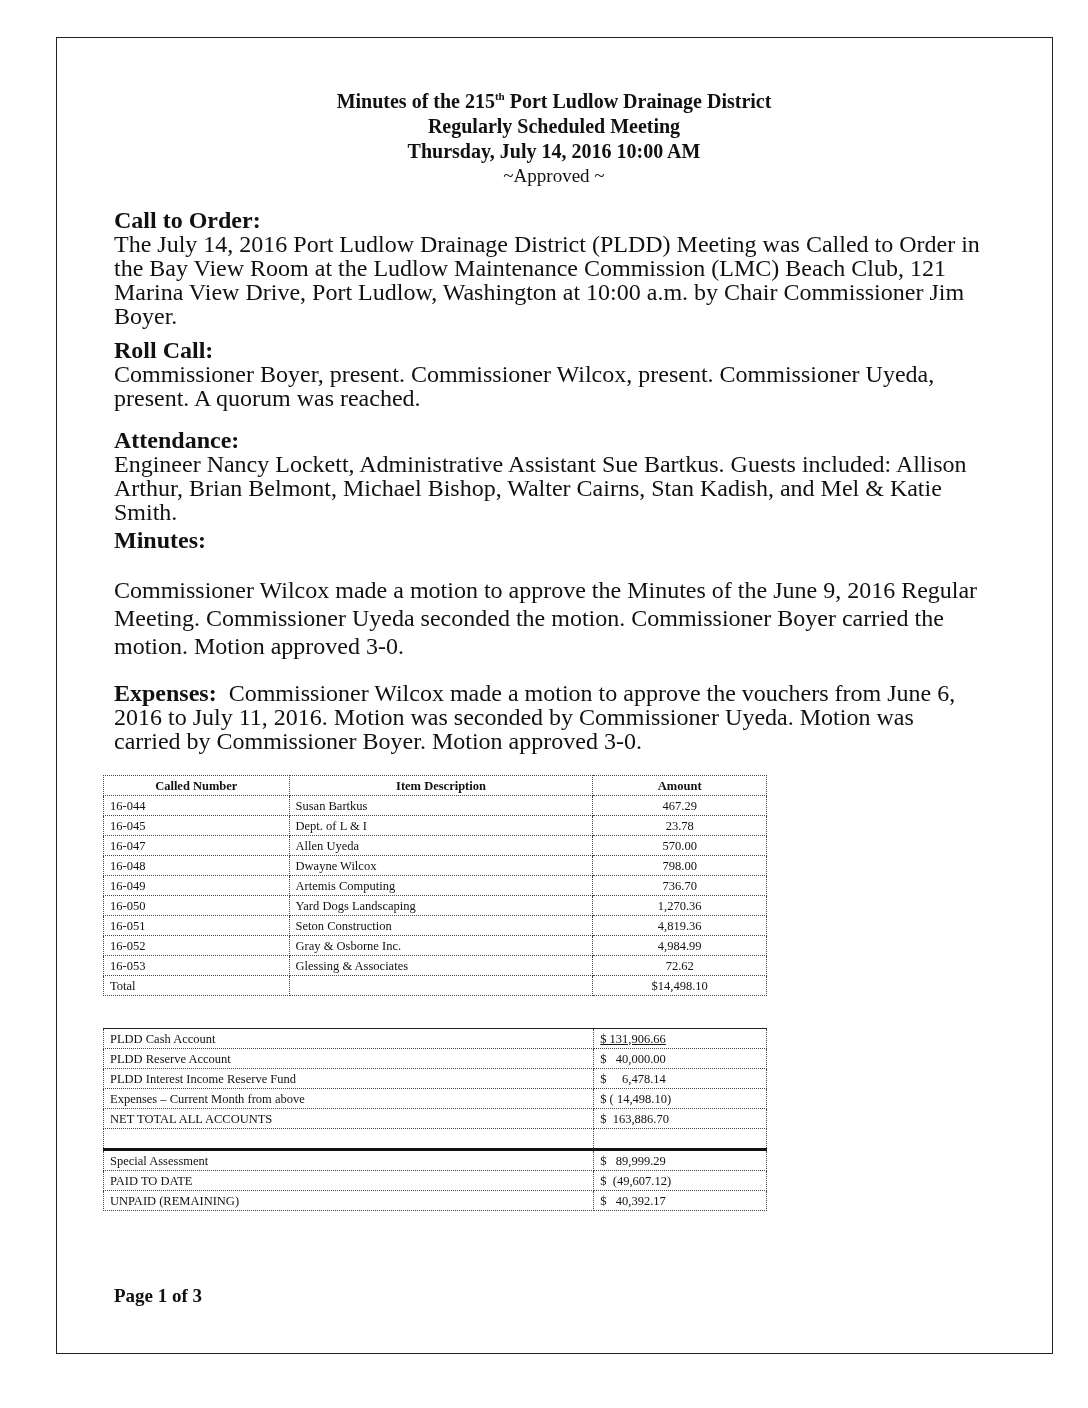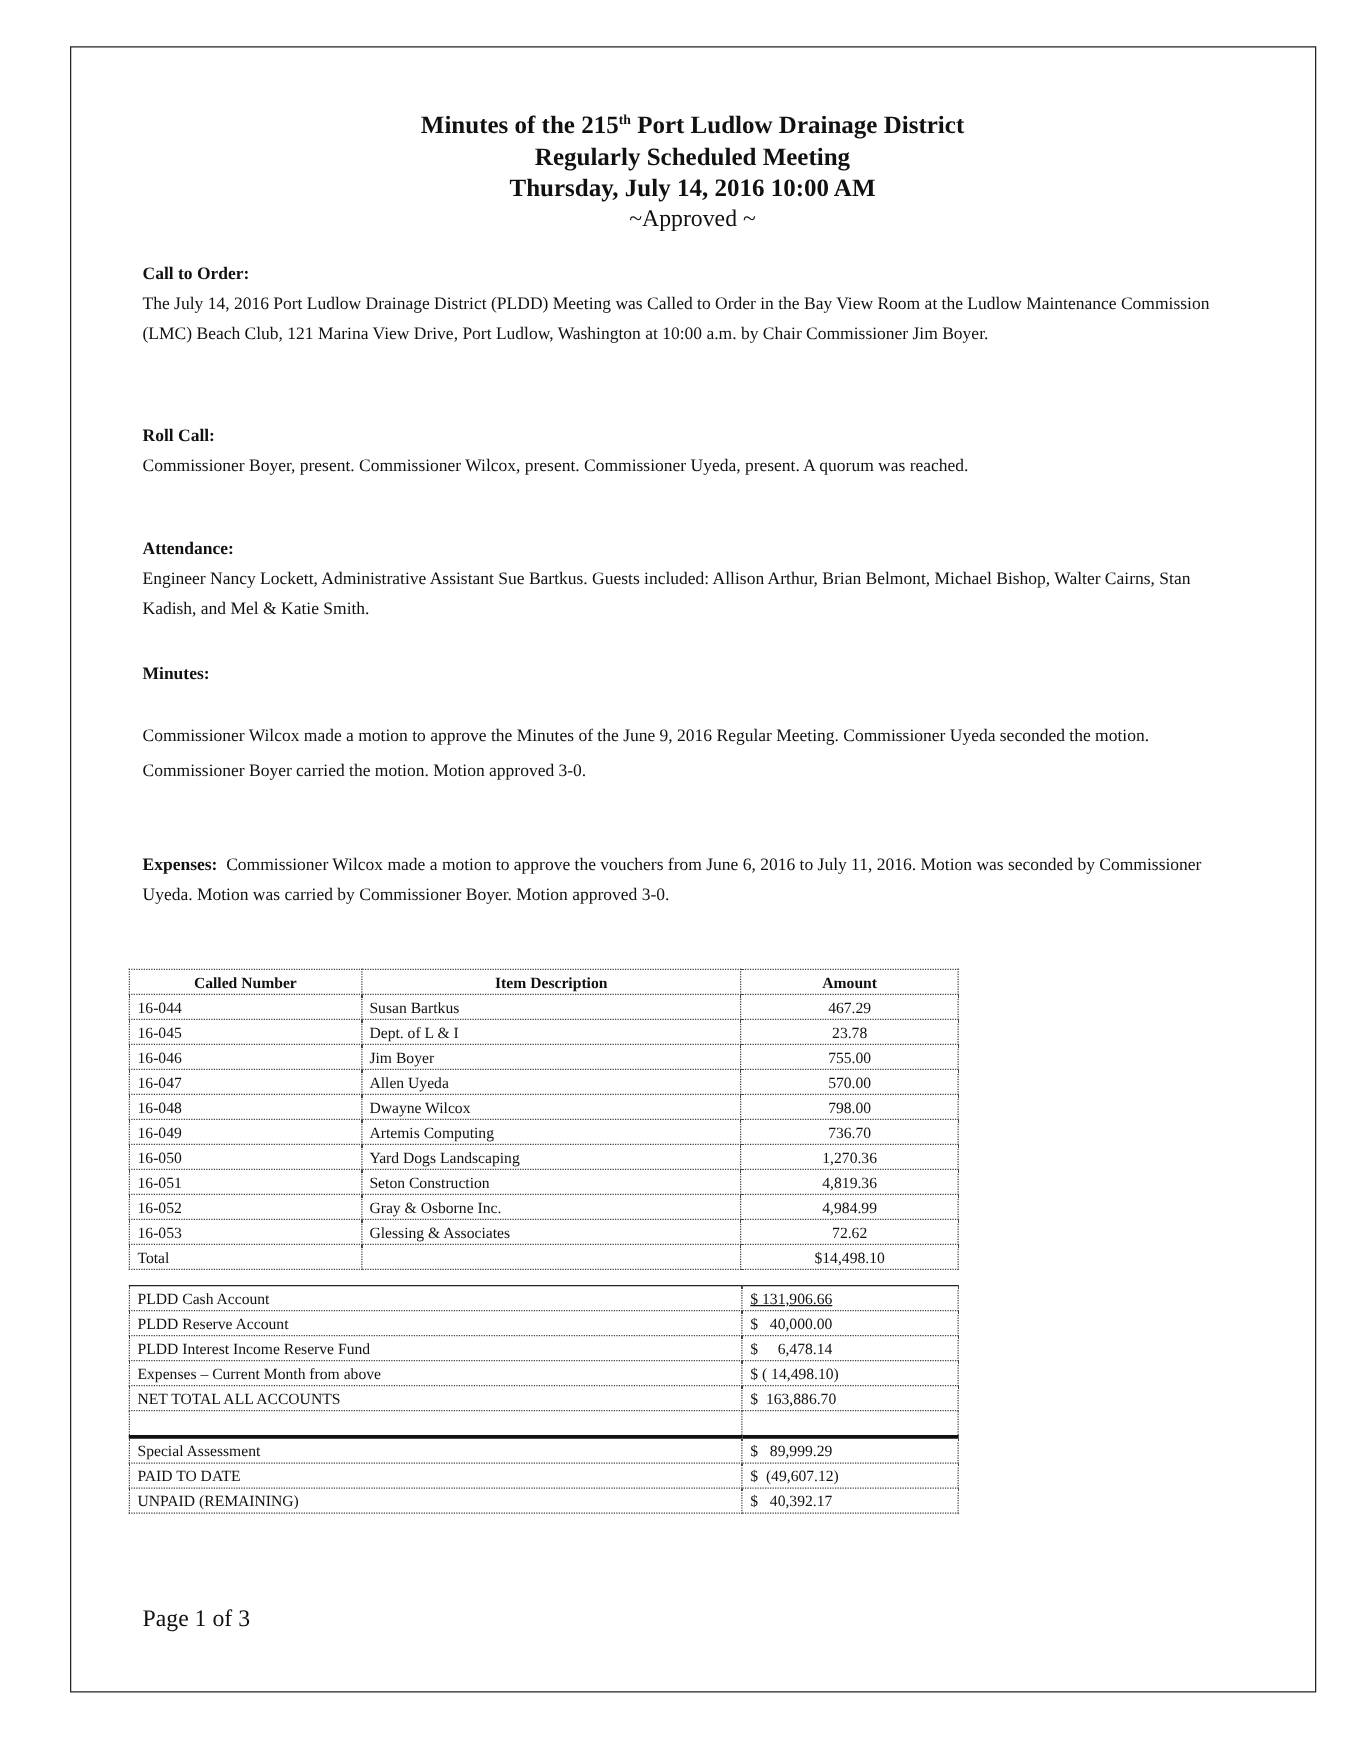--- a/index.html
+++ b/index.html
@@ -4,41 +4,41 @@
   <style>
     html, body { margin: 0; padding: 0; background: #ffffff; }
     body { width: 1088px; height: 1408px; position: relative; overflow: hidden;
            font-family: "Liberation Serif", "DejaVu Serif", serif; color: #111; }
     .frame { position: absolute; left: 56px; top: 37px; width: 997px; height: 1317px;
              border: 1.5px solid #222; border-left-width: 1px; box-sizing: border-box; }
     .header { position: absolute; left: 0; top: 84px; width: 1108px; text-align: center; }
     .header .h { font-weight: bold; font-size: 20px; line-height: 25px; }
     .header .h sup { font-size: 11px; }
     .header .approved { font-size: 19px; line-height: 24px; }
-    .section { position: absolute; left: 114px; width: 870px; font-size: 14px; line-height: 24px; }
+    .section { position: absolute; left: 114px; width: 870px; font-size: 24px; line-height: 24px; }
     .section .lbl { font-weight: bold; }
     .section p { margin: 0; }
     .spaced { line-height: 28px; }
     table.doc { position: absolute; left: 103px; border-collapse: collapse;
                 font-size: 12.5px; font-family: "Liberation Serif", serif; }
     table.doc td, table.doc th { border: 1px dotted #444; padding: 0 6px; height: 19px;
                                   line-height: 18px; }
     table.doc th { font-weight: bold; }
     #voucher-table { top: 775px; width: 664px; }
     #voucher-table .c1 { width: 172px; }
     #voucher-table .c2 { width: 290px; }
     #voucher-table .c3 { width: 160px; text-align: center; }
     #voucher-table th.c1 { text-align: center; }
     #voucher-table th.c2 { text-align: center; }
     #accounts-table { top: 1028px; width: 664px; }
     #accounts-table .a1 { width: 478px; }
     #accounts-table .a2 { width: 160px; }
     #accounts-table tr.thick td { border-bottom: 3px solid #111; }
     #accounts-table tr.solid td { border-top: 1.5px solid #222; }
-    .footer { position: absolute; left: 114px; top: 1285px; font-size: 19px; font-weight: normal; }
+    .footer { position: absolute; left: 114px; top: 1285px; font-size: 19px; font-weight: bold; }
   </style>
 </head>
 <body>
 
 <div class="frame"></div>
 
 <div class="header">
   <div class="h"><span>Minutes of the 215</span><sup>th</sup><span> Port Ludlow Drainage District</span></div>
   <div class="h">Regularly Scheduled Meeting</div>
   <div class="h">Thursday, July 14, 2016 10:00 AM</div>
@@ -80,25 +80,20 @@
   <tbody id="voucher-body">
       <tr>
         <td class="c1">16-044</td>
         <td class="c2">Susan Bartkus</td>
         <td class="c3">467.29</td>
       </tr>
       <tr>
         <td class="c1">16-045</td>
         <td class="c2">Dept. of L &amp; I</td>
         <td class="c3">23.78</td>
-      </tr>
-      <tr>
-        <td class="c1">16-046</td>
-        <td class="c2">Jim Boyer</td>
-        <td class="c3">755.00</td>
       </tr>
       <tr>
         <td class="c1">16-047</td>
         <td class="c2">Allen Uyeda</td>
         <td class="c3">570.00</td>
       </tr>
       <tr>
         <td class="c1">16-048</td>
         <td class="c2">Dwayne Wilcox</td>
         <td class="c3">798.00</td>

